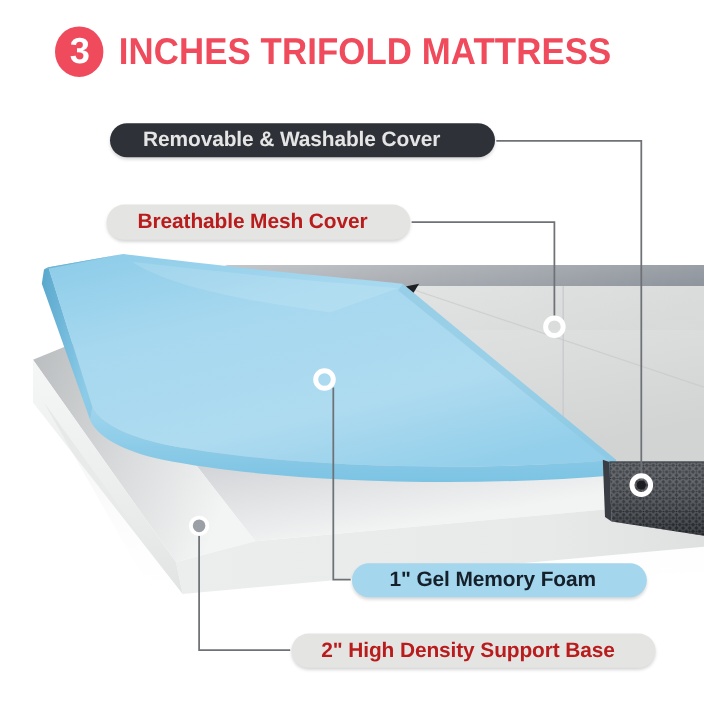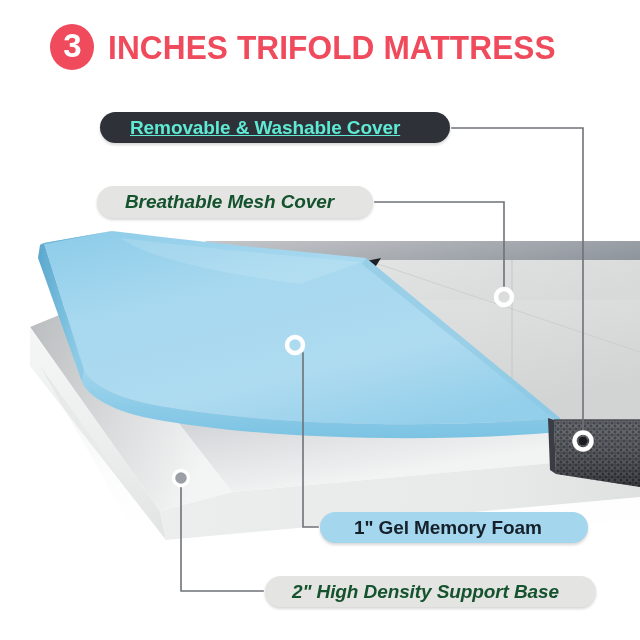--- a/index.html
+++ b/index.html
@@ -77,28 +77,26 @@
     font-size: 19px;
     font-weight: 700;
     white-space: nowrap;
     font-family: "Liberation Sans", sans-serif;
     box-shadow: 0 2px 3px rgba(0,0,0,0.16);
     letter-spacing: -0.1px;
   }
 
   .label.dark {
     background: #2e3238;
-    color: #5eead4;
-    text-decoration: underline;
+    color: #e5e5e5;
   }
 
   .label.grey {
     background: #e4e4e3;
-    color: #14532d;
-    font-style: italic;
+    color: #b91c1c;
   }
 
   .label.blue {
     background: #a4d6ee;
     color: #15202b;
   }
 
   #label-removable {
     left: 100px; top: 112px;
     width: 350px; height: 31px;

